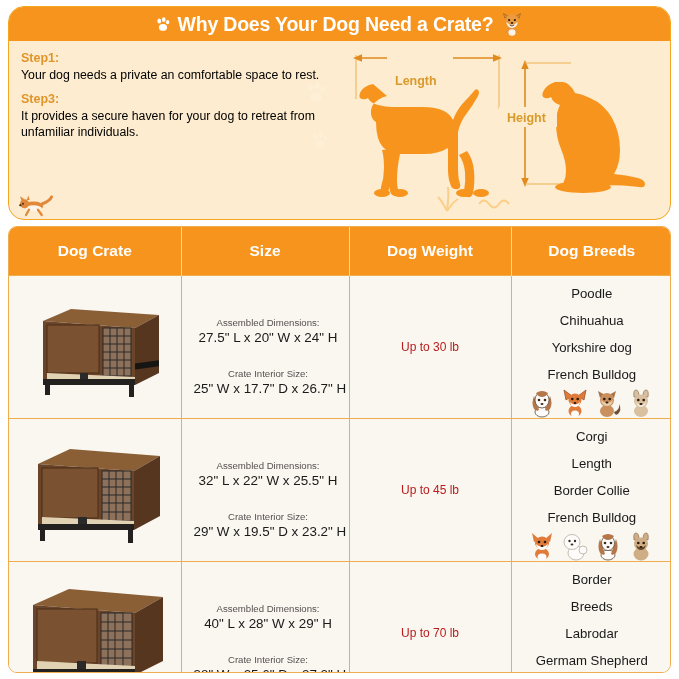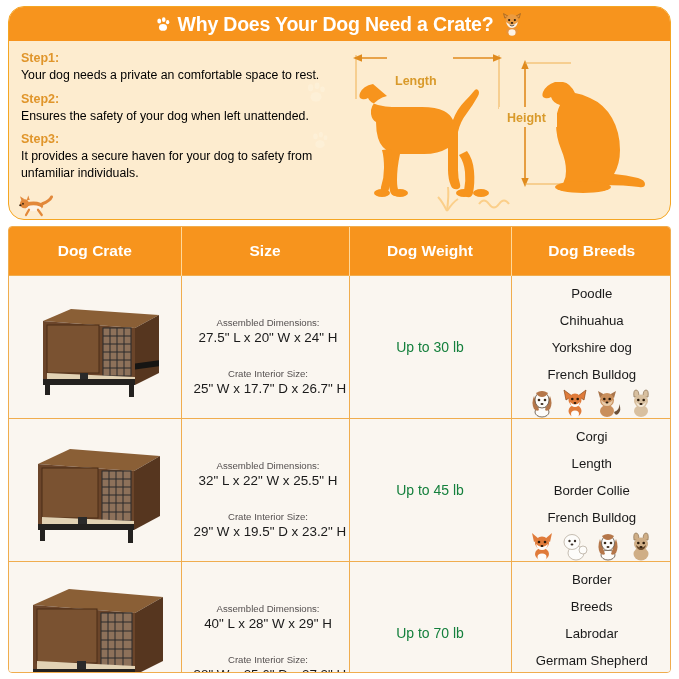--- a/index.html
+++ b/index.html
@@ -108,21 +108,21 @@
   .corgi-run { position: absolute; left: 8px; bottom: 2px; width: 36px; height: 22px; }
 
   
   .table-wrap {
     position: absolute;
     left: 8px;
     top: 226px;
     width: 663px;
     height: 447px;
     border: 1.5px solid #f0ad4e;
-    border-radius: 4px;
+    border-radius: 9px;
     overflow: hidden;
     background: #faf6f0;
   }
 
   table.spec {
     width: 100%;
     height: 100%;
     border-collapse: collapse;
     table-layout: fixed;
   }
@@ -171,22 +171,22 @@
   .size-main {
     font-size: 13.4px;
     color: #1a1a1a;
     line-height: 18px;
     margin-bottom: 9px;
     white-space: nowrap;
   }
   .size-main.last { margin-bottom: 0; }
 
   .weight-cell {
-    font-size: 14px;
-    color: #15803d;
+    font-size: 12px;
+    color: #b91c1c;
   }
 
   .breed-list {
     font-size: 13.2px;
     color: #1a1a1a;
     line-height: 19px;
     margin-top: 8px;
   }
   .breed-icons {
     display: flex;
@@ -254,26 +254,22 @@
           <ellipse cx="7" cy="8" rx="2.2" ry="3" fill="#fff6e4"></ellipse>
         </svg>
       </span>
 
       <div class="steps">
         <div>
           <div class="step-label">Step1:</div>
           <div class="step-text">Your dog needs a private an comfortable space to rest.</div>
         </div>
         <div>
-          <div class="step-label">Step2:</div>
-          <div class="step-text">Ensures the safety of  your dog  when left unattended.</div>
-        </div>
-        <div>
           <div class="step-label">Step3:</div>
-          <div class="step-text">It provides a secure haven for your dog to safety from unfamiliar individuals.</div>
+          <div class="step-text">It provides a secure haven for your dog to retreat from unfamiliar individuals.</div>
         </div>
       </div>
 
       <span class="corgi-run">
         <svg width="36" height="22" viewBox="0 0 48 28">
           <ellipse cx="22" cy="14" rx="13" ry="6" fill="#e2883a"></ellipse>
           <ellipse cx="22" cy="17" rx="11" ry="4" fill="#fdf3e6"></ellipse>
           <circle cx="10" cy="11" r="6" fill="#e2883a"></circle>
           <path d="M6 7 L4 1 L10 5 Z" fill="#e2883a"></path>
           <path d="M13 6 L15 0 L17 6 Z" fill="#e2883a"></path>

